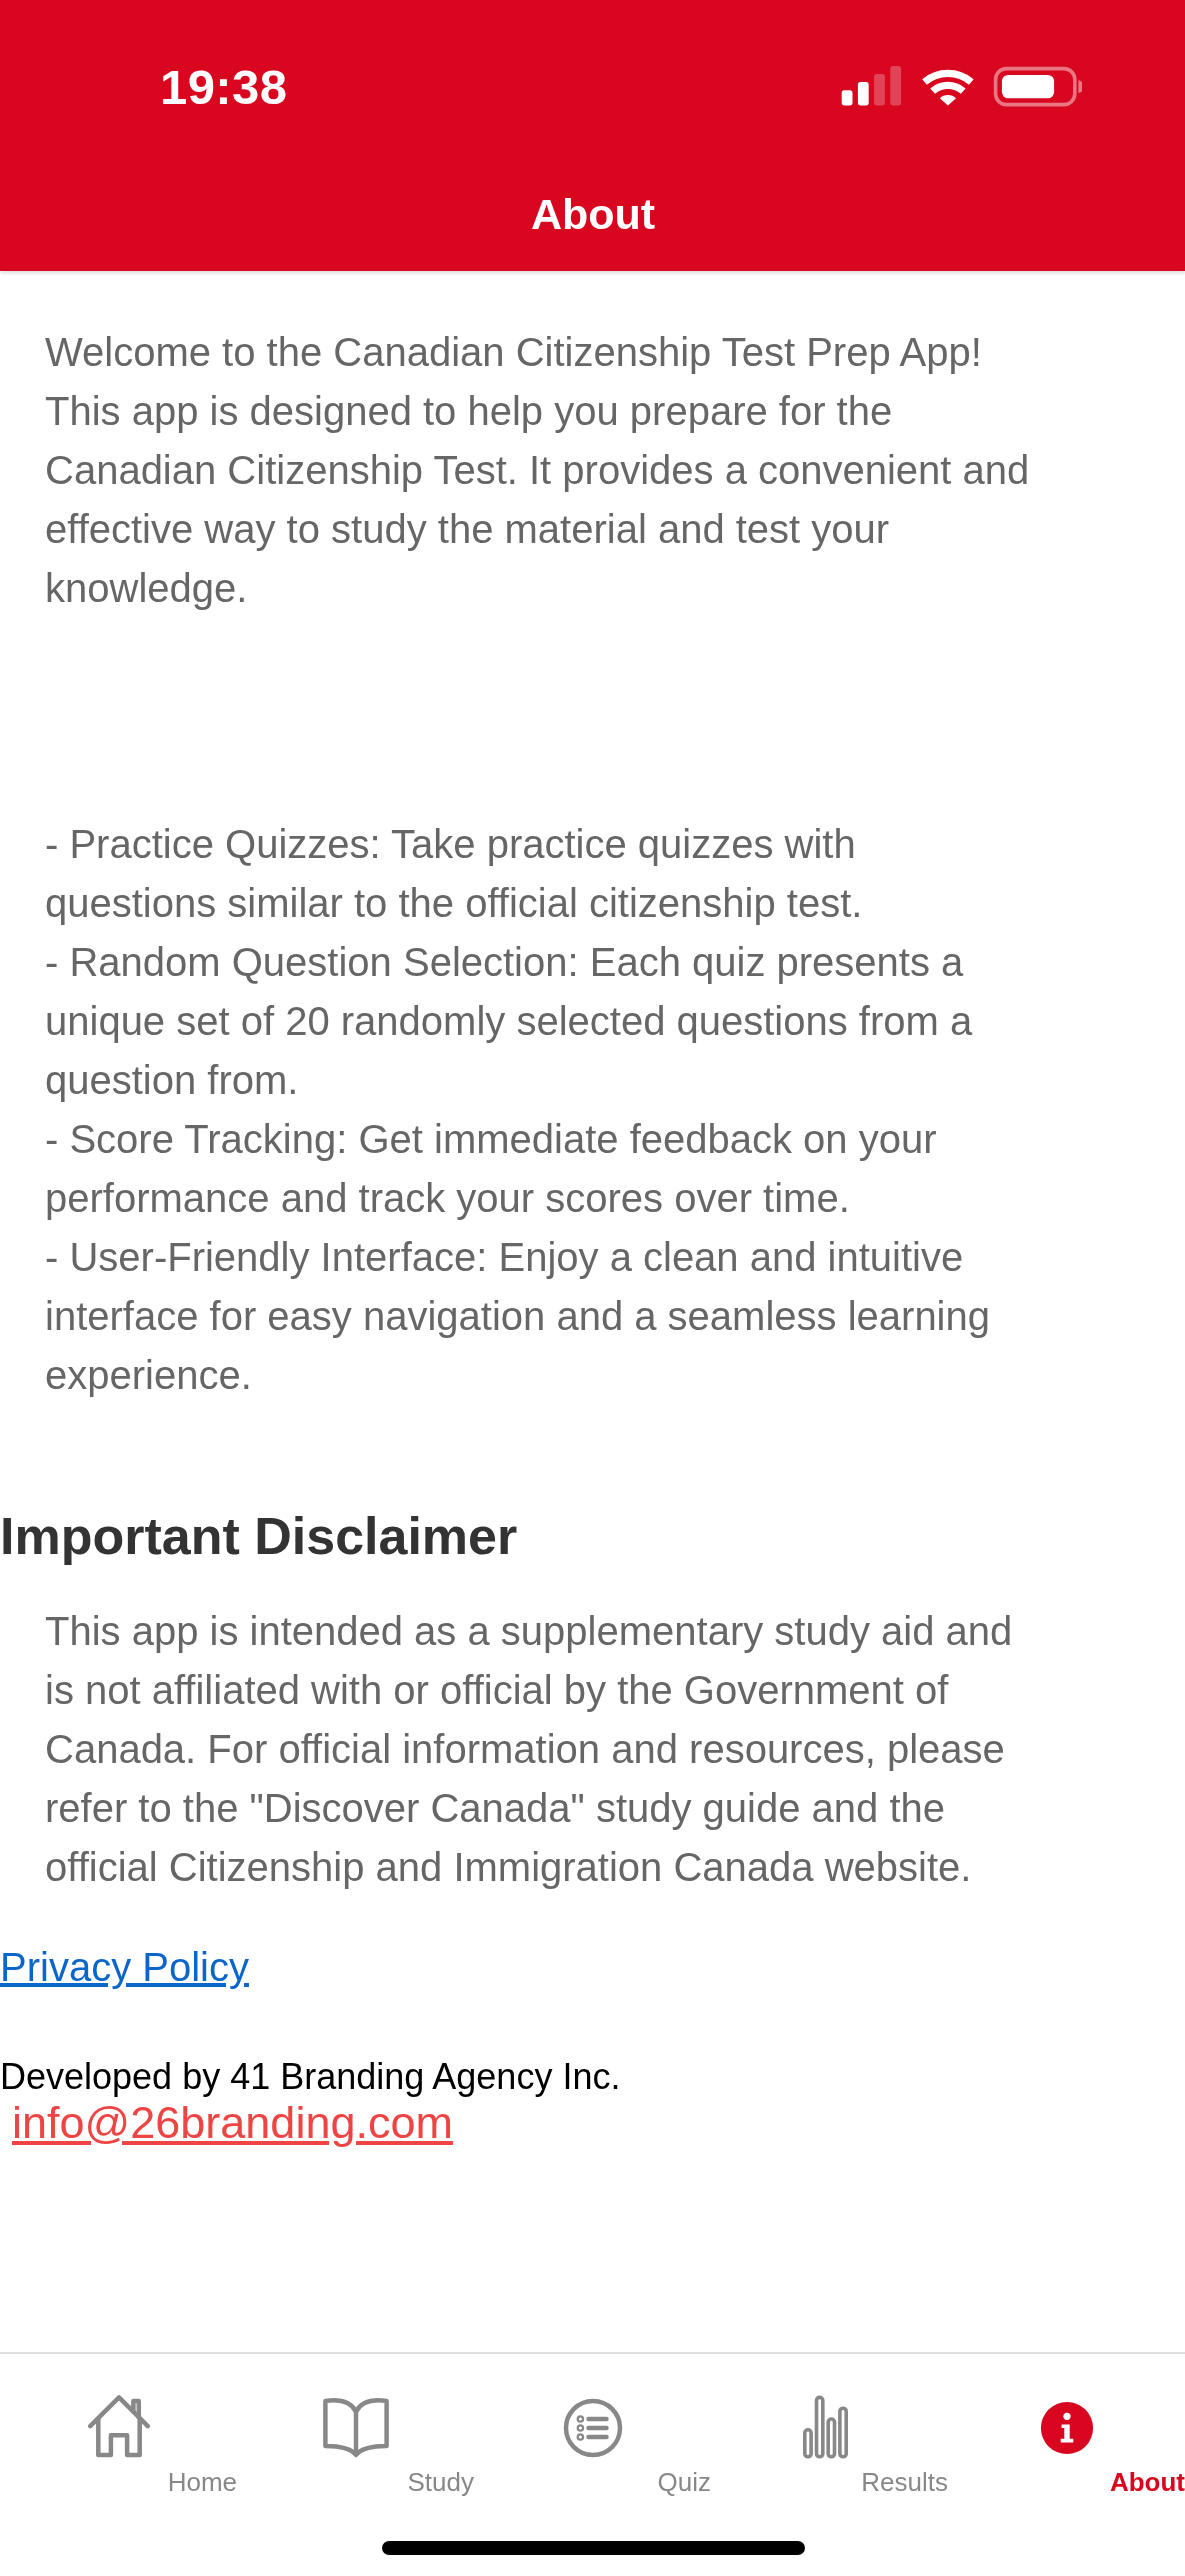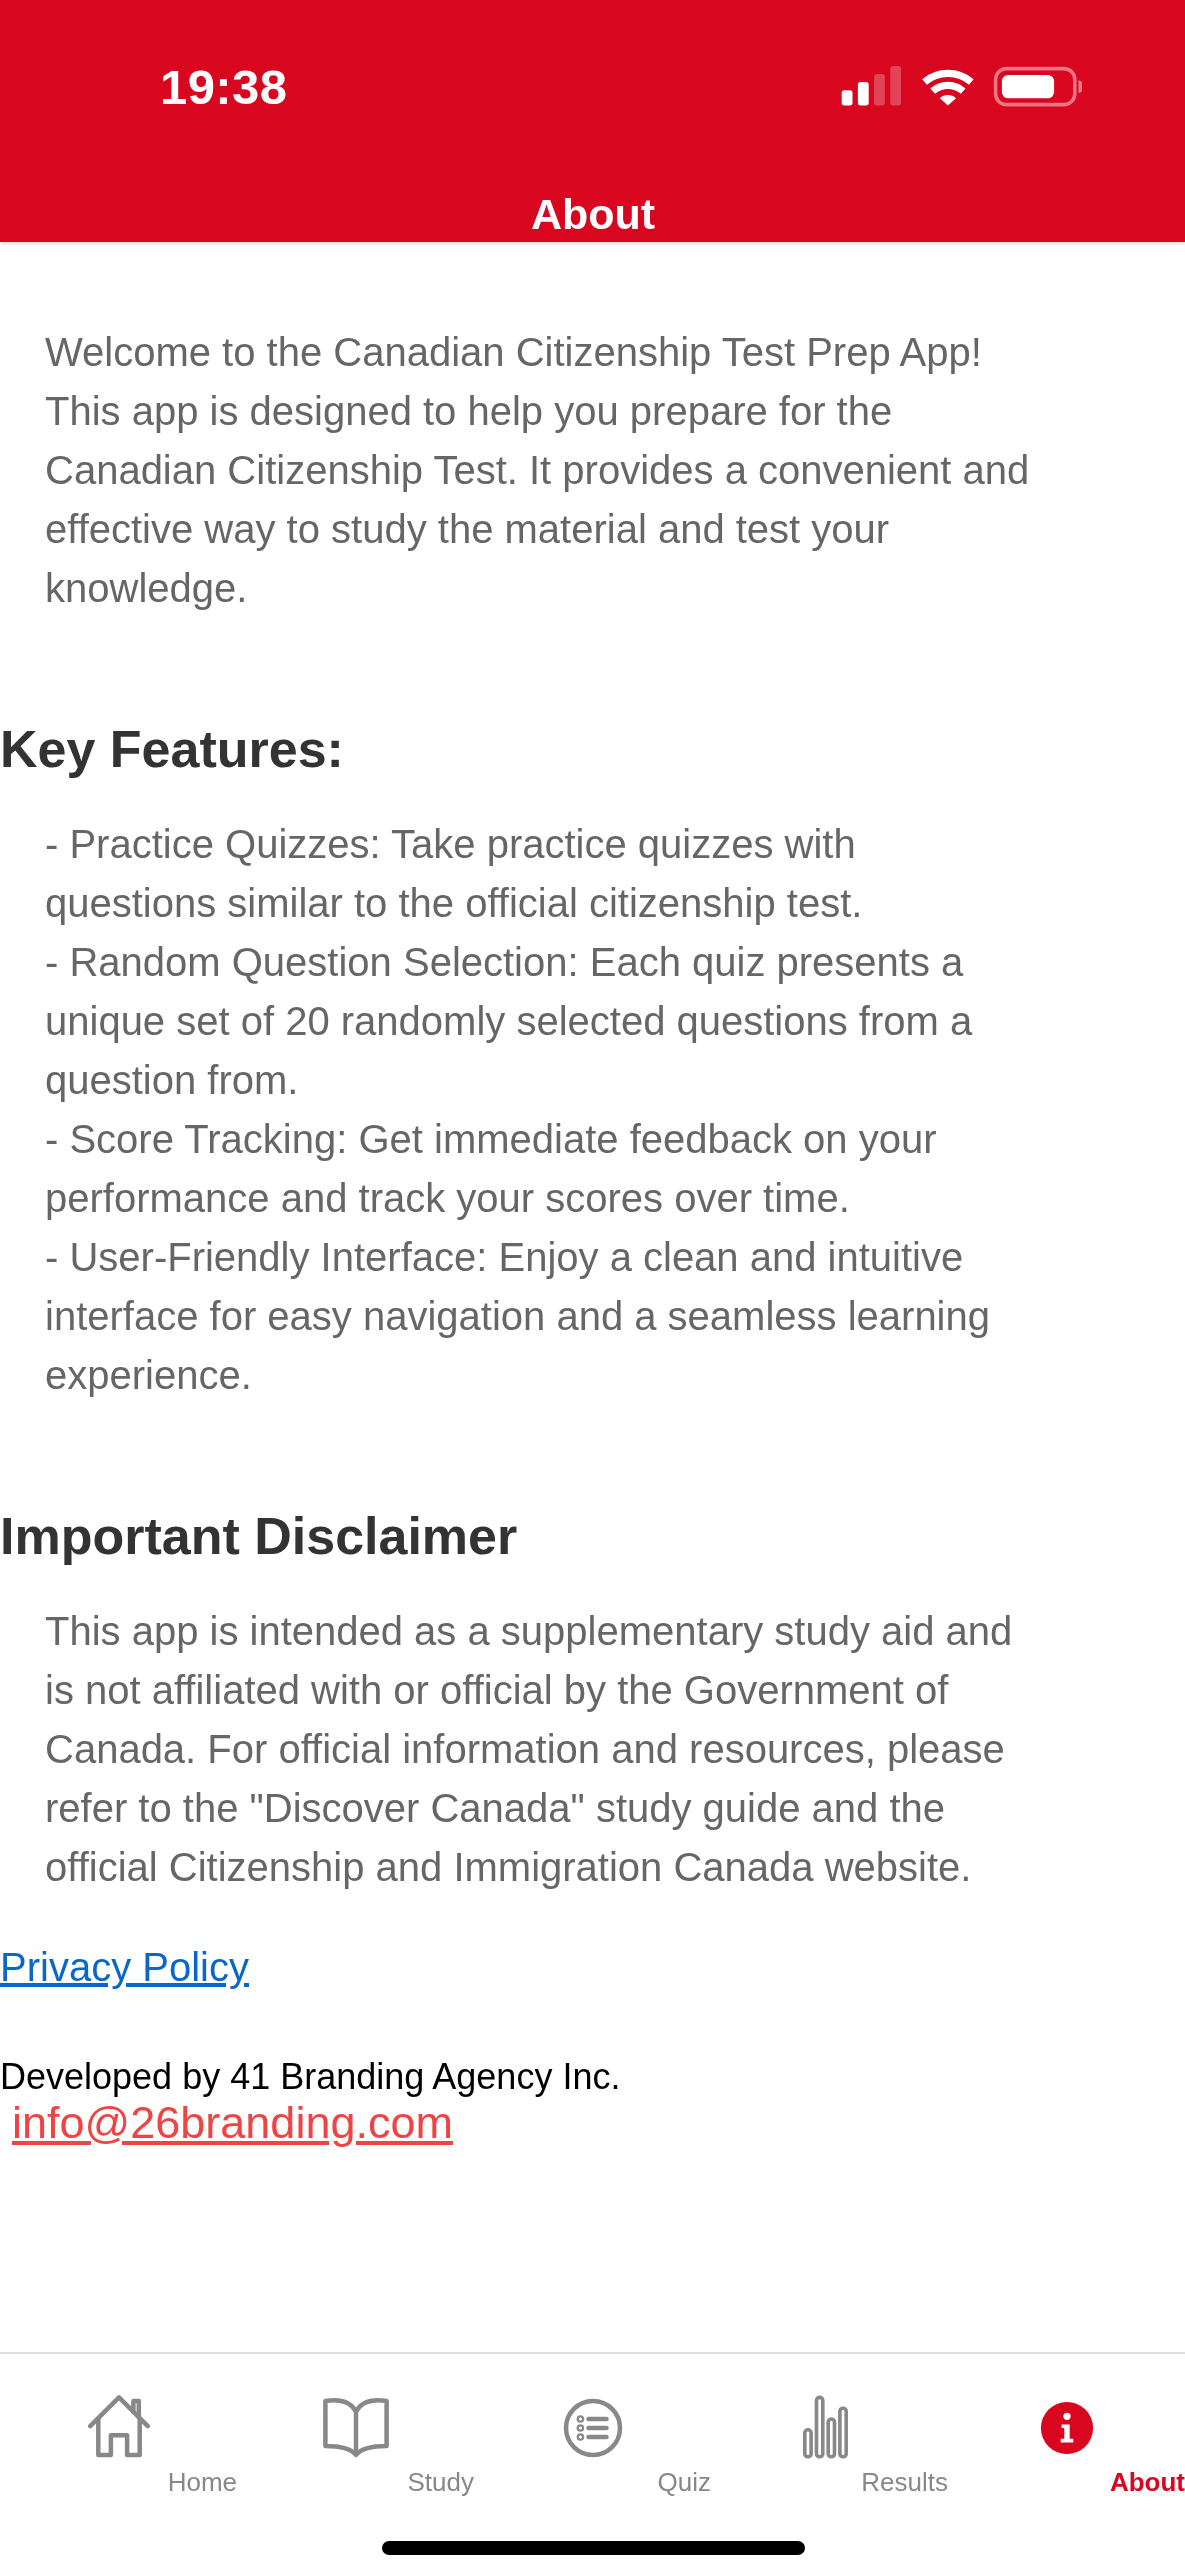--- a/index.html
+++ b/index.html
@@ -1,20 +1,20 @@
 <!DOCTYPE html>
 <html style="font-size:14.4px"><head>
 <meta charset="utf-8">
 <style>
   * { box-sizing: border-box; margin: 0; padding: 0; }
   html, body { width: 1186px; height: 2576px; background: #ffffff; overflow: hidden; }
   body { position: relative; font-family: "Liberation Sans", "DejaVu Sans", sans-serif; }
 
   .header {
-    position: absolute; left: 0; top: 0; width: 1186px; height: 242px;
+    position: absolute; left: 0; top: 0; width: 1186px; height: 271px;
     background: #d9061f;
     box-shadow: 0 2.7px 3.6px rgba(0,0,0,0.12);
     z-index: 2;
     padding-left: 48px;
   }
   .status-time {
     position: absolute; left: 160px; top: 59px;
     font-size: 49px; font-weight: bold; color: #ffffff; letter-spacing: 0.4px;
   }
   .status-icons { position: absolute; left: 839px; top: 65px; width: 243px; height: 45px; }
@@ -97,21 +97,20 @@
 
 <div class="content">
   <div class="para" style="top:52px;">
     <span class="line">Welcome to the Canadian Citizenship Test Prep App!</span>
     <span class="line">This app is designed to help you prepare for the</span>
     <span class="line">Canadian Citizenship Test. It provides a convenient and</span>
     <span class="line">effective way to study the material and test your</span>
     <span class="line">knowledge.</span>
   </div>
 
-  <div class="heading" style="top:447px;">Key Features:</div>
 
   <div class="para" style="top:544px;">
     <span class="line">- Practice Quizzes: Take practice quizzes with</span>
     <span class="line">questions similar to the official citizenship test.</span>
     <span class="line">- Random Question Selection: Each quiz presents a</span>
     <span class="line">unique set of 20 randomly selected questions from a</span>
     <span class="line">question from.</span>
     <span class="line">- Score Tracking: Get immediate feedback on your</span>
     <span class="line">performance and track your scores over time.</span>
     <span class="line">- User-Friendly Interface: Enjoy a clean and intuitive</span>

